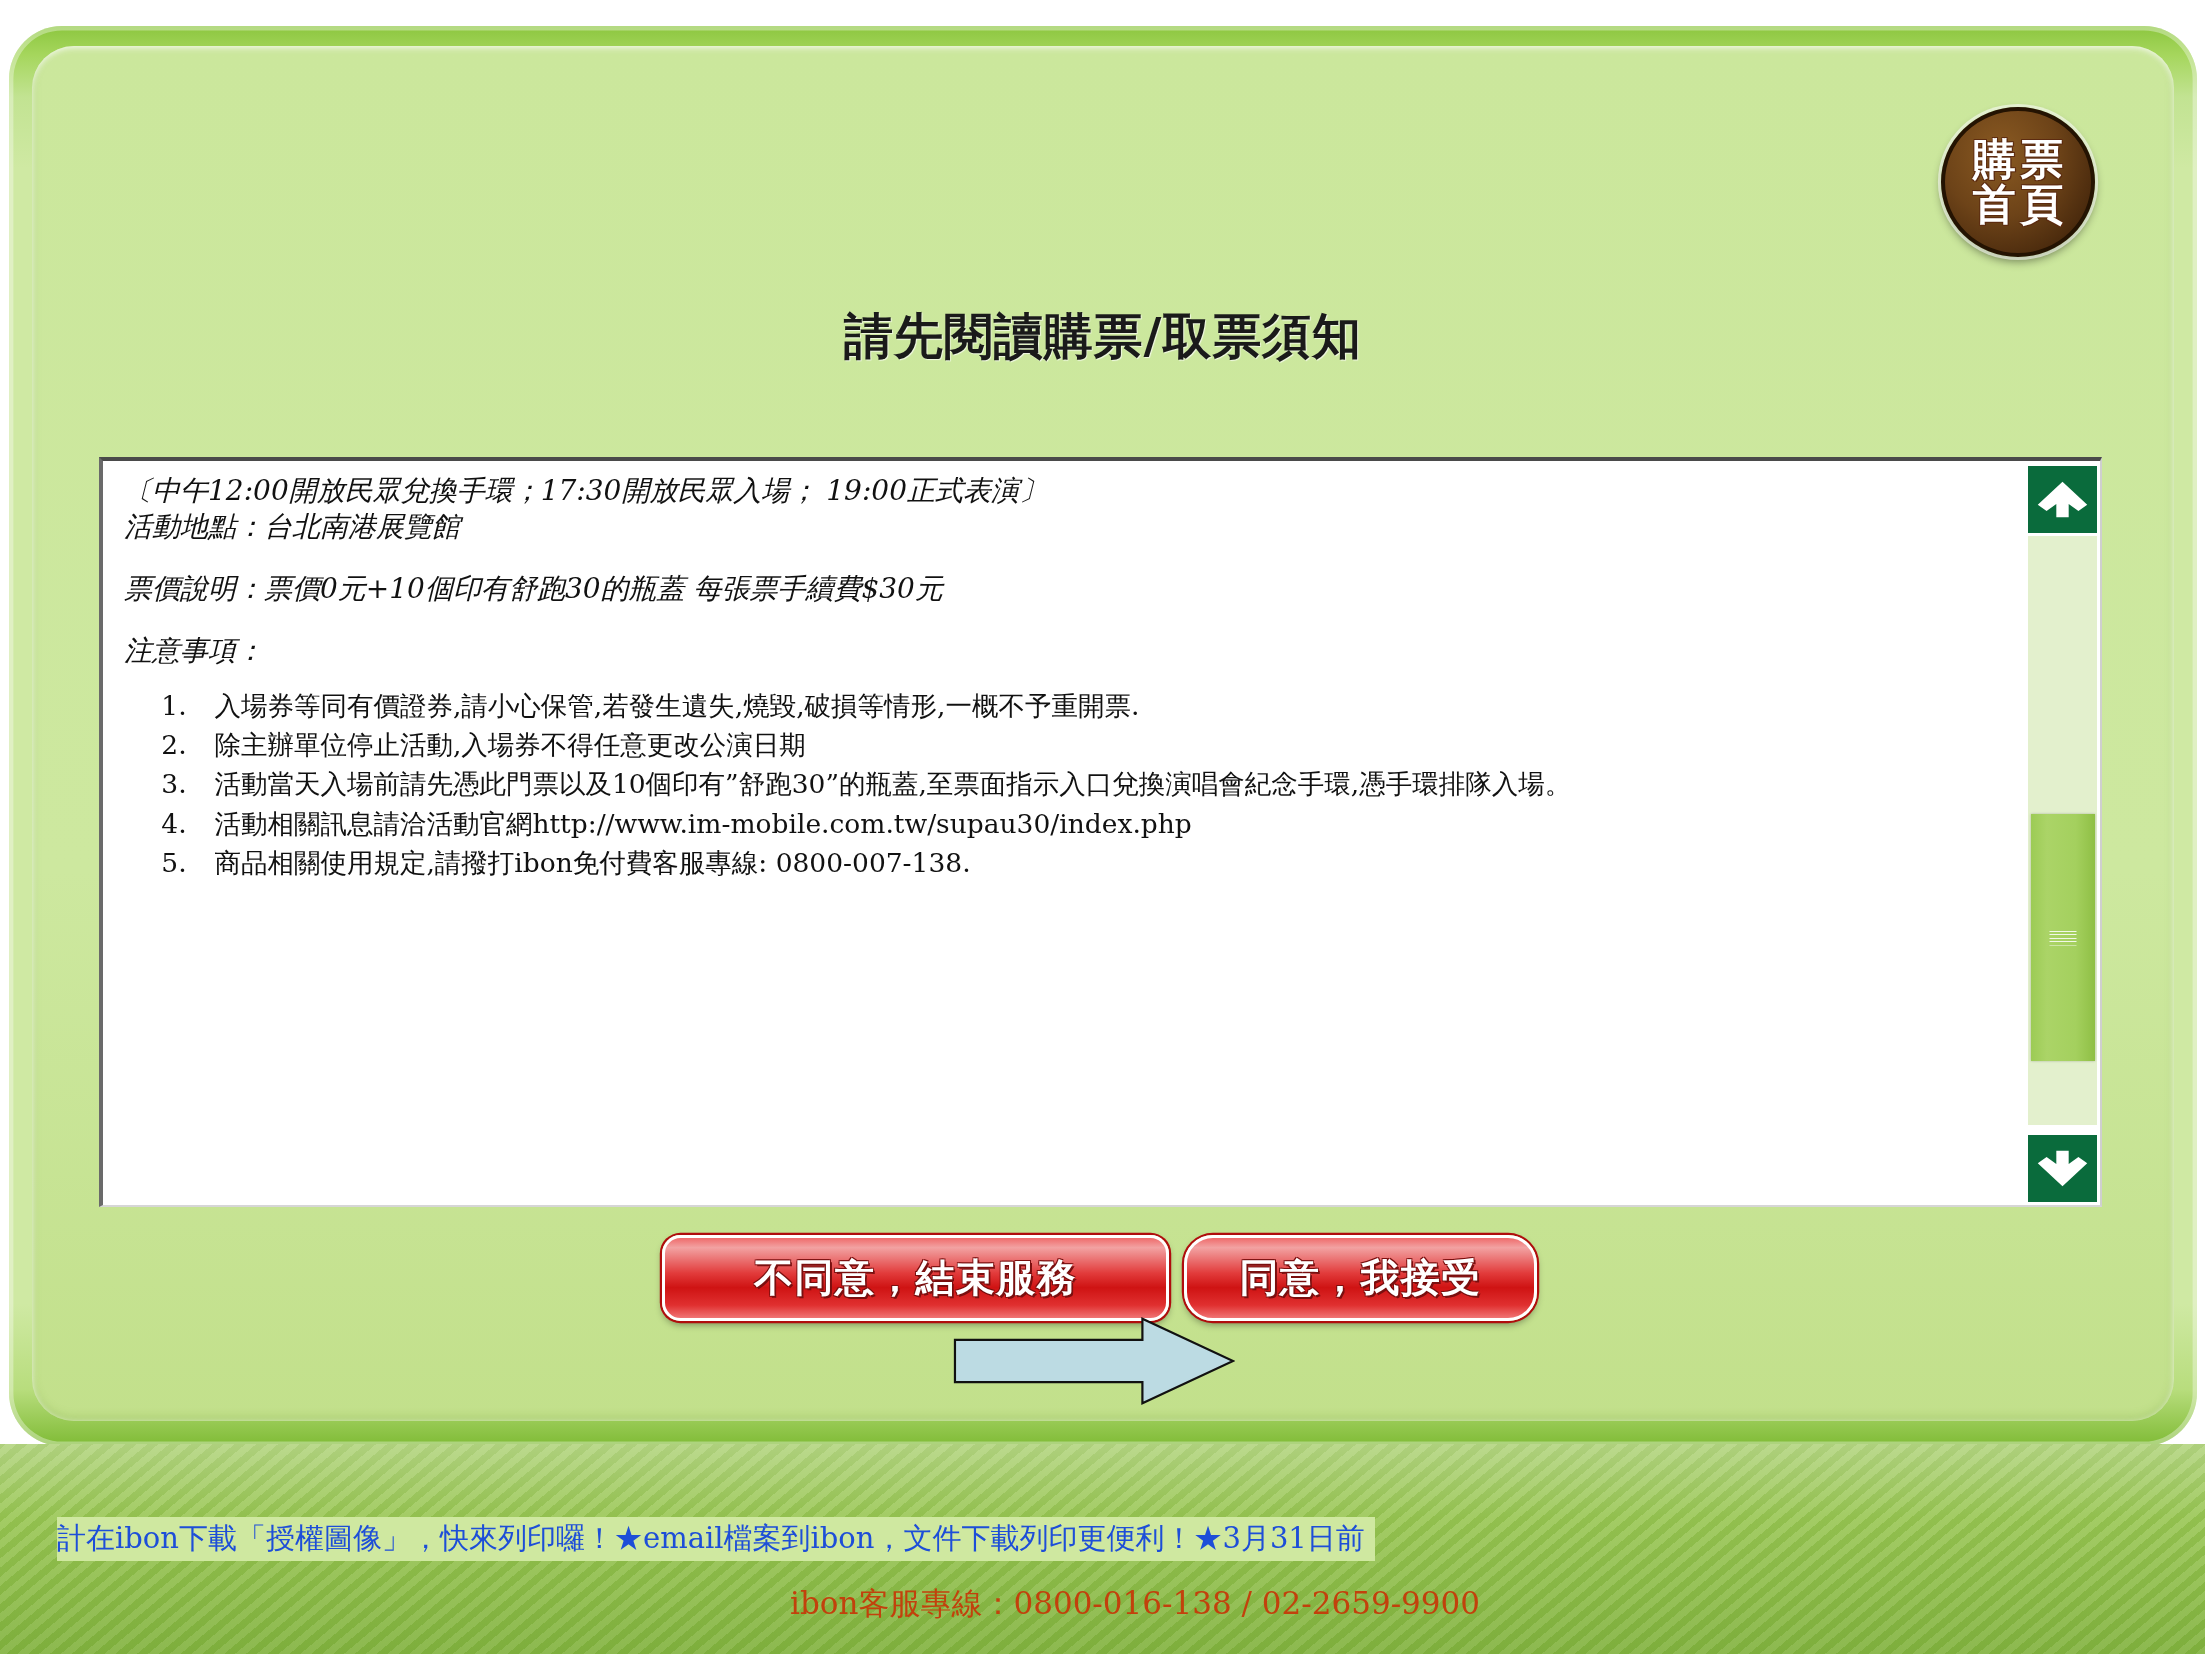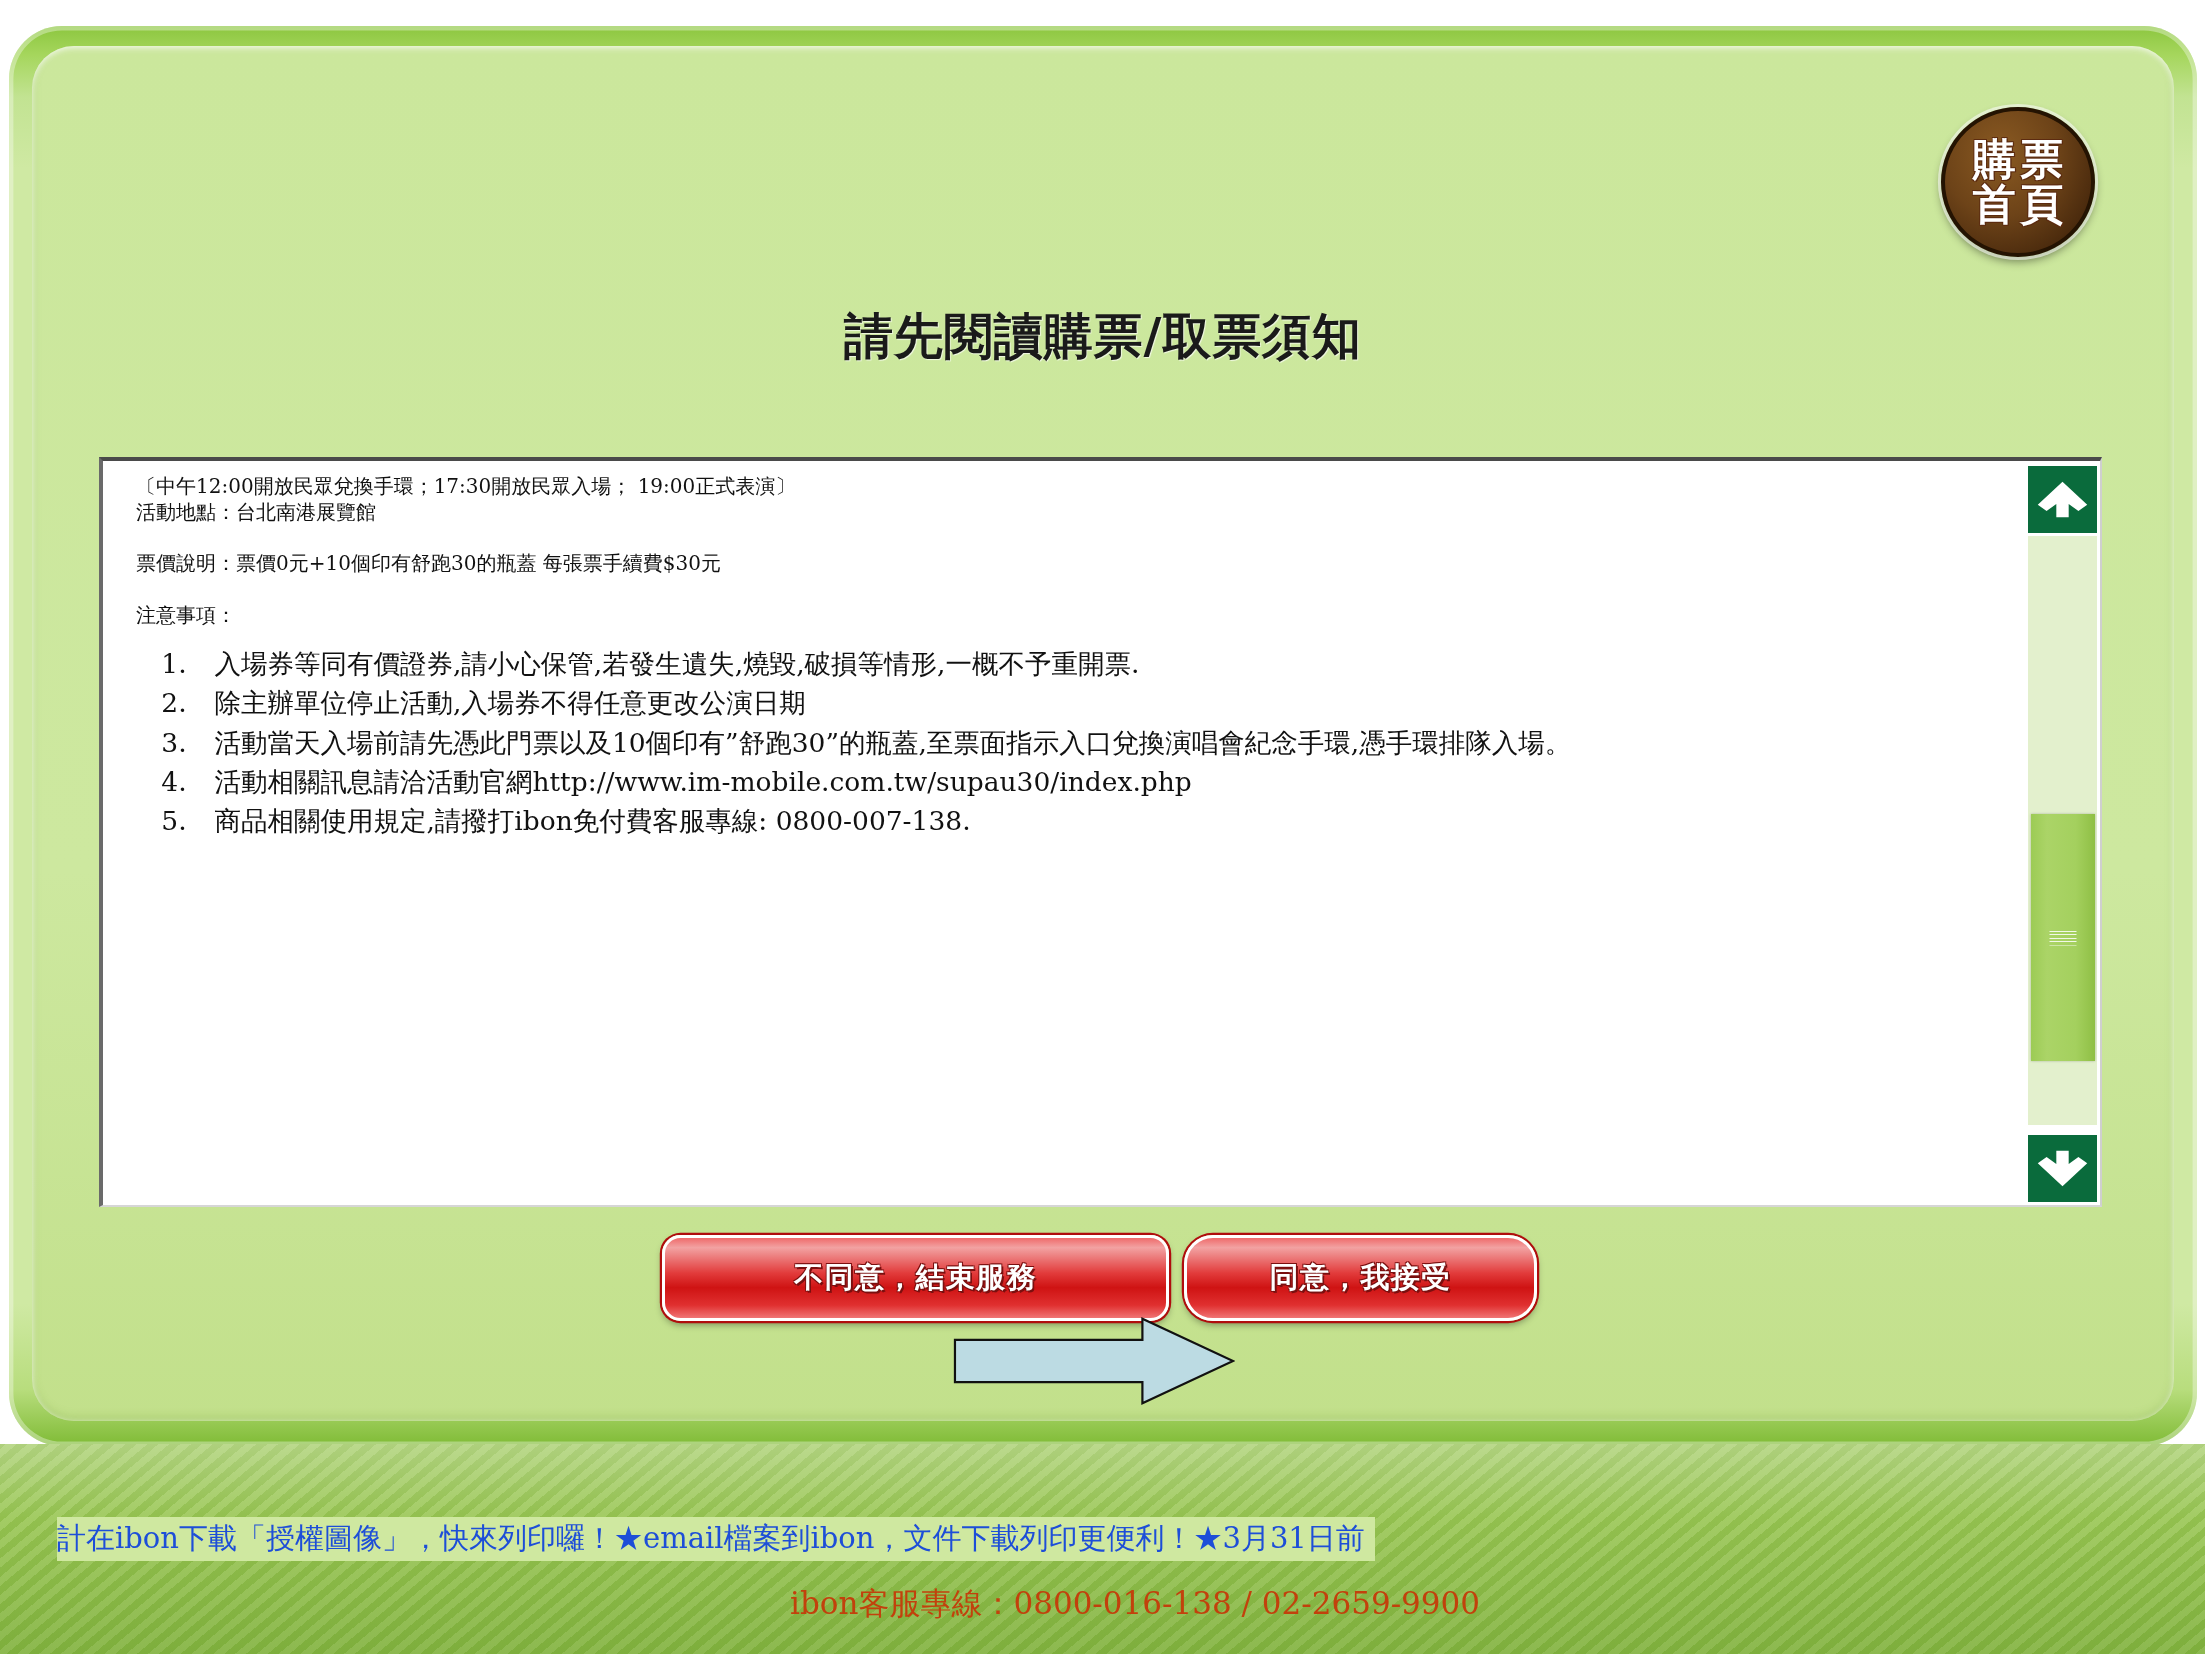--- a/index.html
+++ b/index.html
@@ -100,24 +100,25 @@
     overflow: hidden;
   }
   .notice-body {
     position: absolute;
     left: 21px; top: 11.5px;
     width: 1892px;
     font-family: "DejaVu Serif", "Liberation Serif", serif;
     color: #111111;
   }
   .n-line {
-    font-size: 20px;
+    font-size: 28px;
     line-height: 1.30;
     white-space: nowrap;
-    margin: 0 0 0 12px;
+    margin: 0 0 0 0;
+    font-style: italic;
   }
   .n-gap { height: 25.6px; }
   .n-gap-sm { height: 19.4px; }
 
   ol.n-list {
     margin: 0;
     padding-left: 71px;
     list-style-position: outside;
   }
   ol.n-list li {
@@ -195,21 +196,21 @@
         #f07474 100%);
     border: 3.1px solid #ffffff;
     box-shadow: 0 0 0 2.2px #b00d0d, 0 3.5px 7px rgba(0,0,0,0.35);
     box-sizing: border-box;
     display: flex; align-items: center; justify-content: center;
     cursor: pointer;
   }
   .red-btn span {
     font-family: "DejaVu Sans", "Liberation Sans", sans-serif;
     font-weight: bold;
-    font-size: 29px;
+    font-size: 39px;
     color: #ffffff;
     letter-spacing: 1.3px;
     text-shadow: 1.8px 1.8px 0 #7a0f0f, -0.9px -0.9px 0.4px #7a0f0f,
                  0.9px -0.9px 0.4px #7a0f0f, -0.9px 0.9px 0.4px #7a0f0f;
     white-space: nowrap;
   }
   .btn-decline { left: 71px; width: 507px; }
   .btn-accept  { left: 593px; width: 353px; border-radius: 29px; }
 
   

